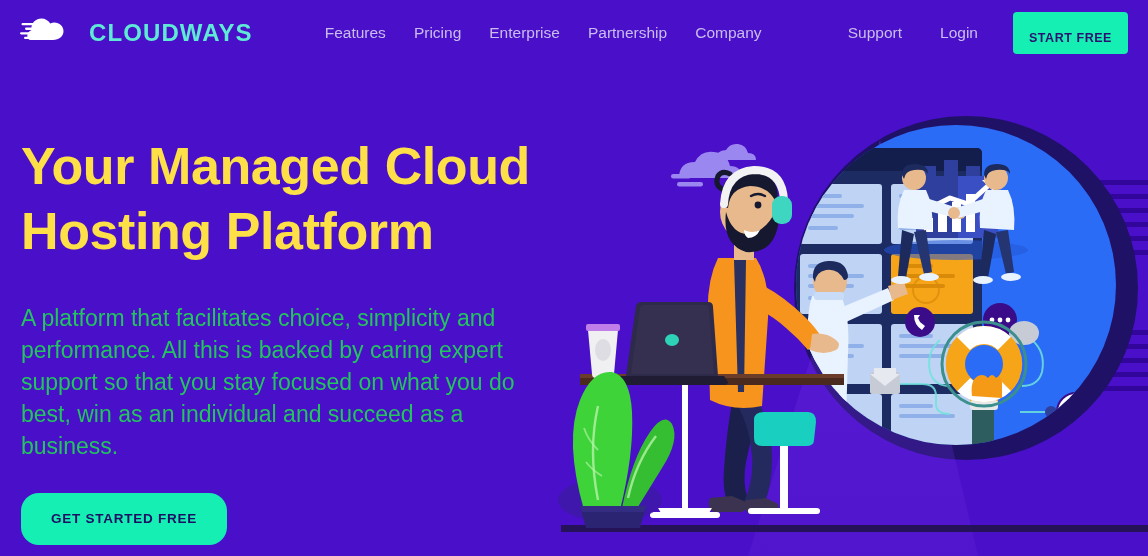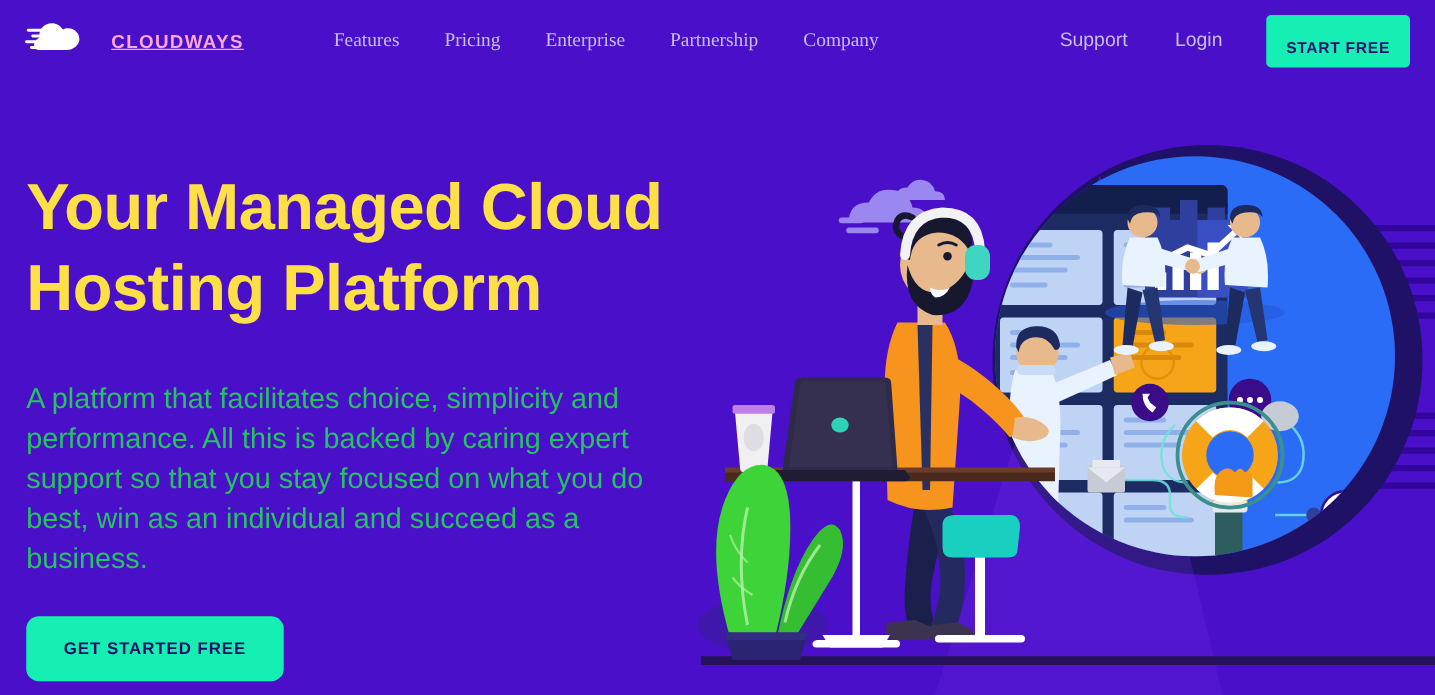--- a/index.html
+++ b/index.html
@@ -26,28 +26,27 @@
     padding:0 20px 0 20px;
     z-index:40;
   }
   .logo {
     display:flex; align-items:center;
     gap:9px; cursor:pointer;
     margin-right:58px;
   }
   .logo-mark { width:60px; height:30px; display:block; }
   .logo-text {
-    color:#f9a8d4;
-    font-size:15px;
+    color:#5eead4;
+    font-size:24px;
     font-weight:700;
     letter-spacing:1.1px;
     line-height:1;
-    text-decoration:underline;
-  }
-  .nav-links { display:flex; align-items:center; gap:8px;font-family:Liberation Serif, serif; }
+  }
+  .nav-links { display:flex; align-items:center; gap:0; }
   .nav-link {
     color:#C9BDEE;
     font-size:15.5px;
     font-weight:400;
     padding:0 14px;
     cursor:pointer;
     white-space:nowrap;
     line-height:1;
     text-decoration:none;
   }
@@ -95,21 +94,21 @@
   }
   .btn-cta {
     margin-top:31px;
     display:inline-block;
     background:#16EFB4;
     color:#1B0E63;
     font-size:13.5px;
     font-weight:700;
     letter-spacing:0.75px;
     border:none;
-    border-radius:10px;
+    border-radius:18px;
     padding:19px 30px;
     cursor:pointer;
     line-height:1;
     font-family:"Liberation Sans", sans-serif;
   }
 
   
   .illustration {
     position:absolute;
     right:0; top:0;

